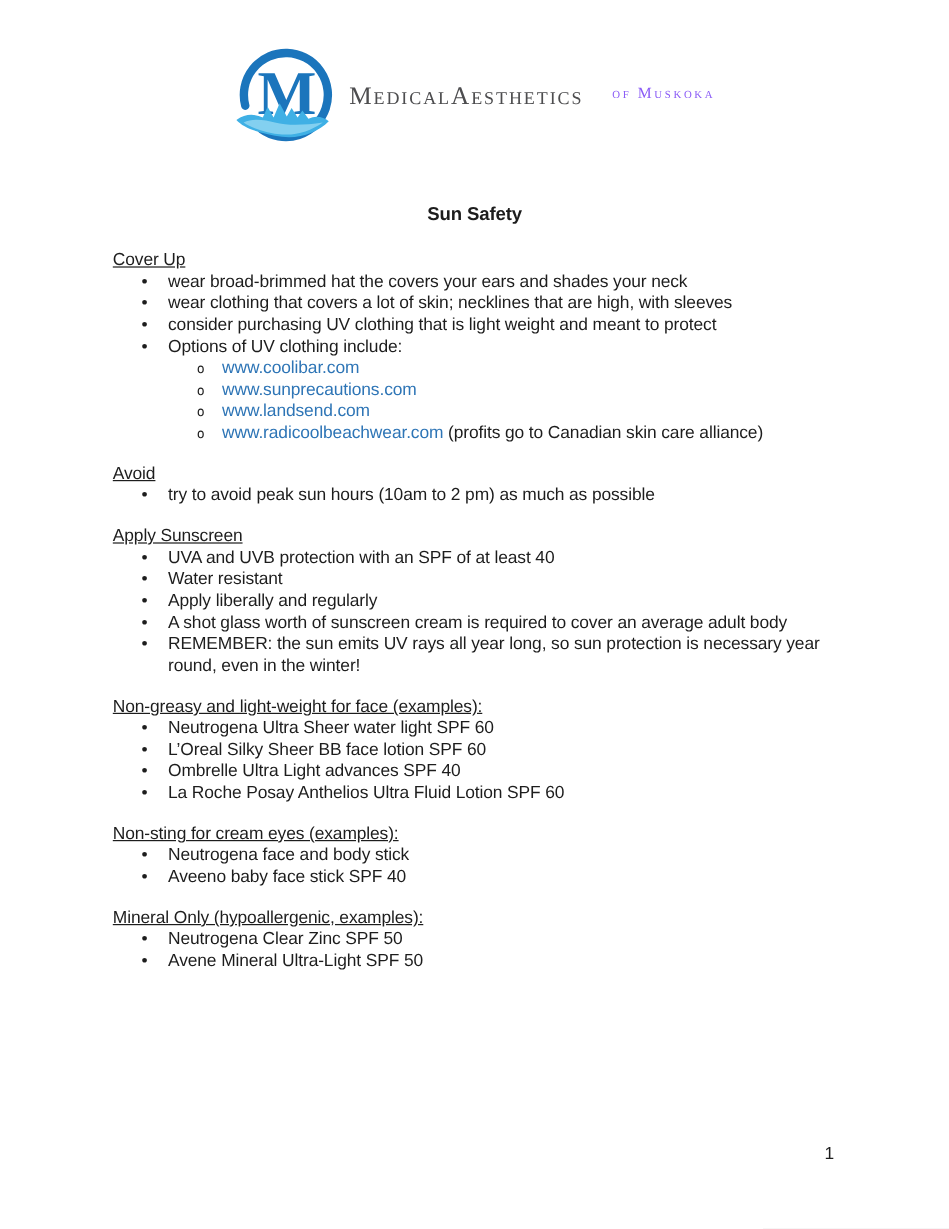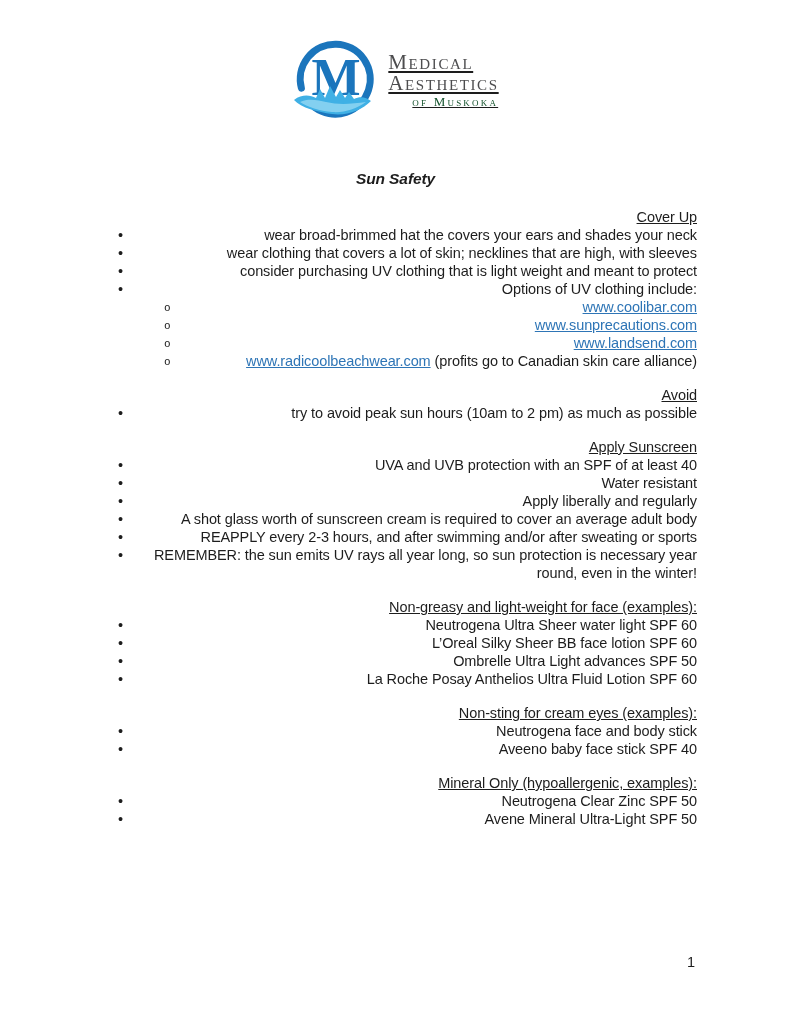--- a/index.html
+++ b/index.html
@@ -17,51 +17,50 @@
   }
   
   .logo-row{
     padding-top:36px;
     display:flex;
     justify-content:center;
     align-items:center;
     gap:8px;
   }
   .logo-icon{width:88px;height:88px;flex:0 0 auto;}
-  .logo-text{display:flex;flex-direction:column;justify-content:center;text-decoration:underline;}
+  .logo-text{display:flex;flex-direction:row;justify-content:center;}
   .logo-name{
     font-family:"Liberation Serif",serif;
     font-variant:small-caps;
     font-size:21px;
     line-height:21px;
     letter-spacing:1.6px;
     color:#4d4d4f;
   }
   .logo-tagline{
     font-family:"Liberation Serif",serif;
     font-variant:small-caps;
     font-size:13px;
     line-height:15px;
     letter-spacing:2.2px;
-    color:#14532d;
+    color:#8b5cf6;
     margin-left:24px;
   }
   
   .doc{
     margin:0 94px;
   }
   .doc-title{
     margin-top:46px;
     text-align:center;
     font-weight:bold;
     font-size:15.5px;
-    font-style:italic;
   }
   .sections{margin-top:20px;}
-  .section{margin-top:16px;text-align:right;}
+  .section{margin-top:16px;}
   .section:first-child{margin-top:0;}
   .section-heading{
     text-decoration:underline;
   }
   ul.bullets{list-style:none;margin:0;padding:0;}
   ul.bullets>li{
     position:relative;
     padding-left:46px;
   }
   ul.bullets>li::before{
@@ -76,21 +75,20 @@
   }
   ul.sub-bullets>li::before{
     content:"o";
     position:absolute;
     left:70px;top:1px;
     font-family:"DejaVu Sans Mono",monospace;
     font-size:11px;
   }
   a.doc-link{
     color:#2e75b6;
-    text-decoration:underline;
     cursor:pointer;
   }
   .page-number{
     position:absolute;
     top:953px;
     right:96px;
     font-size:14.5px;
     color:#1d1d1d;
   }
 </style>
@@ -148,30 +146,29 @@
             <li><span>try to avoid peak sun hours (10am to 2 pm) as much as possible</span></li>
           </ul>
         </div>
         <div class="section">
           <div class="section-heading">Apply Sunscreen</div>
           <ul class="bullets">
             <li><span>UVA and UVB protection with an SPF of at least 40</span></li>
             <li><span>Water resistant</span></li>
             <li><span>Apply liberally and regularly</span></li>
             <li><span>A shot glass worth of sunscreen cream is required to cover an average adult body</span></li>
-            <li><span>REAPPLY every 2-3 hours, and after swimming and/or after sweating or sports</span></li>
             <li><span>REMEMBER: the sun emits UV rays all year long, so sun protection is necessary year round, even in the winter!</span></li>
           </ul>
         </div>
         <div class="section">
           <div class="section-heading">Non-greasy and light-weight for face (examples):</div>
           <ul class="bullets">
             <li><span>Neutrogena Ultra Sheer water light SPF 60</span></li>
             <li><span>L’Oreal Silky Sheer BB face lotion SPF 60</span></li>
-            <li><span>Ombrelle Ultra Light advances SPF 50</span></li>
+            <li><span>Ombrelle Ultra Light advances SPF 40</span></li>
             <li><span>La Roche Posay Anthelios Ultra Fluid Lotion SPF 60</span></li>
           </ul>
         </div>
         <div class="section">
           <div class="section-heading">Non-sting for cream eyes (examples):</div>
           <ul class="bullets">
             <li><span>Neutrogena face and body stick</span></li>
             <li><span>Aveeno baby face stick SPF 40</span></li>
           </ul>
         </div>

